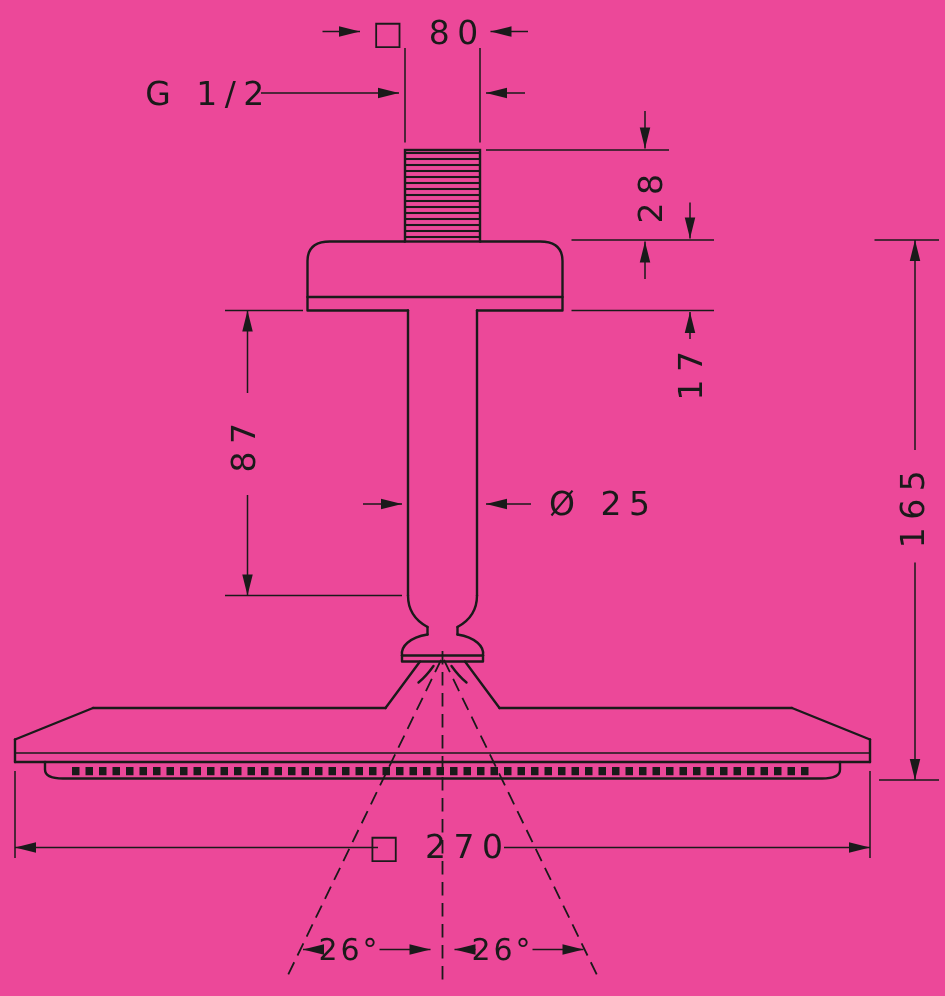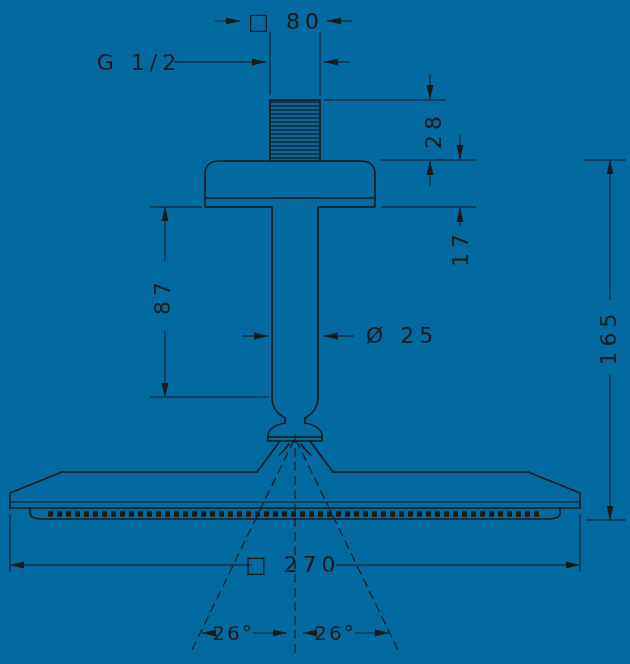--- a/index.html
+++ b/index.html
@@ -1,16 +1,16 @@
 <!DOCTYPE html>
 <html><head>
 <meta charset="utf-8">
 <style>
   html,body{margin:0;padding:0;background:#ffffff;}
-  .stage{position:relative;width:630px;height:664px;background:#0369a1;overflow:hidden;}
+  .stage{position:relative;width:630px;height:664px;background:#ec4899;overflow:hidden;}
   .oline{stroke:#1a1a1a;stroke-width:1.6;fill:none;stroke-linejoin:round;stroke-linecap:round;}
   .thin{stroke:#1a1a1a;stroke-width:1;fill:none;}
   .dash{stroke:#1a1a1a;stroke-width:1.2;fill:none;stroke-dasharray:9 5;}
   .nozzle{stroke:#1a1a1a;stroke-width:5.5;fill:none;stroke-dasharray:5 4;}
   .lbl{font-family:"DejaVu Sans",sans-serif;font-size:22px;letter-spacing:5px;fill:#1a1a1a;}
   .lblsm{font-family:"DejaVu Sans",sans-serif;font-size:20px;letter-spacing:2px;fill:#1a1a1a;}
 </style>
 </head>
 <body>
 

